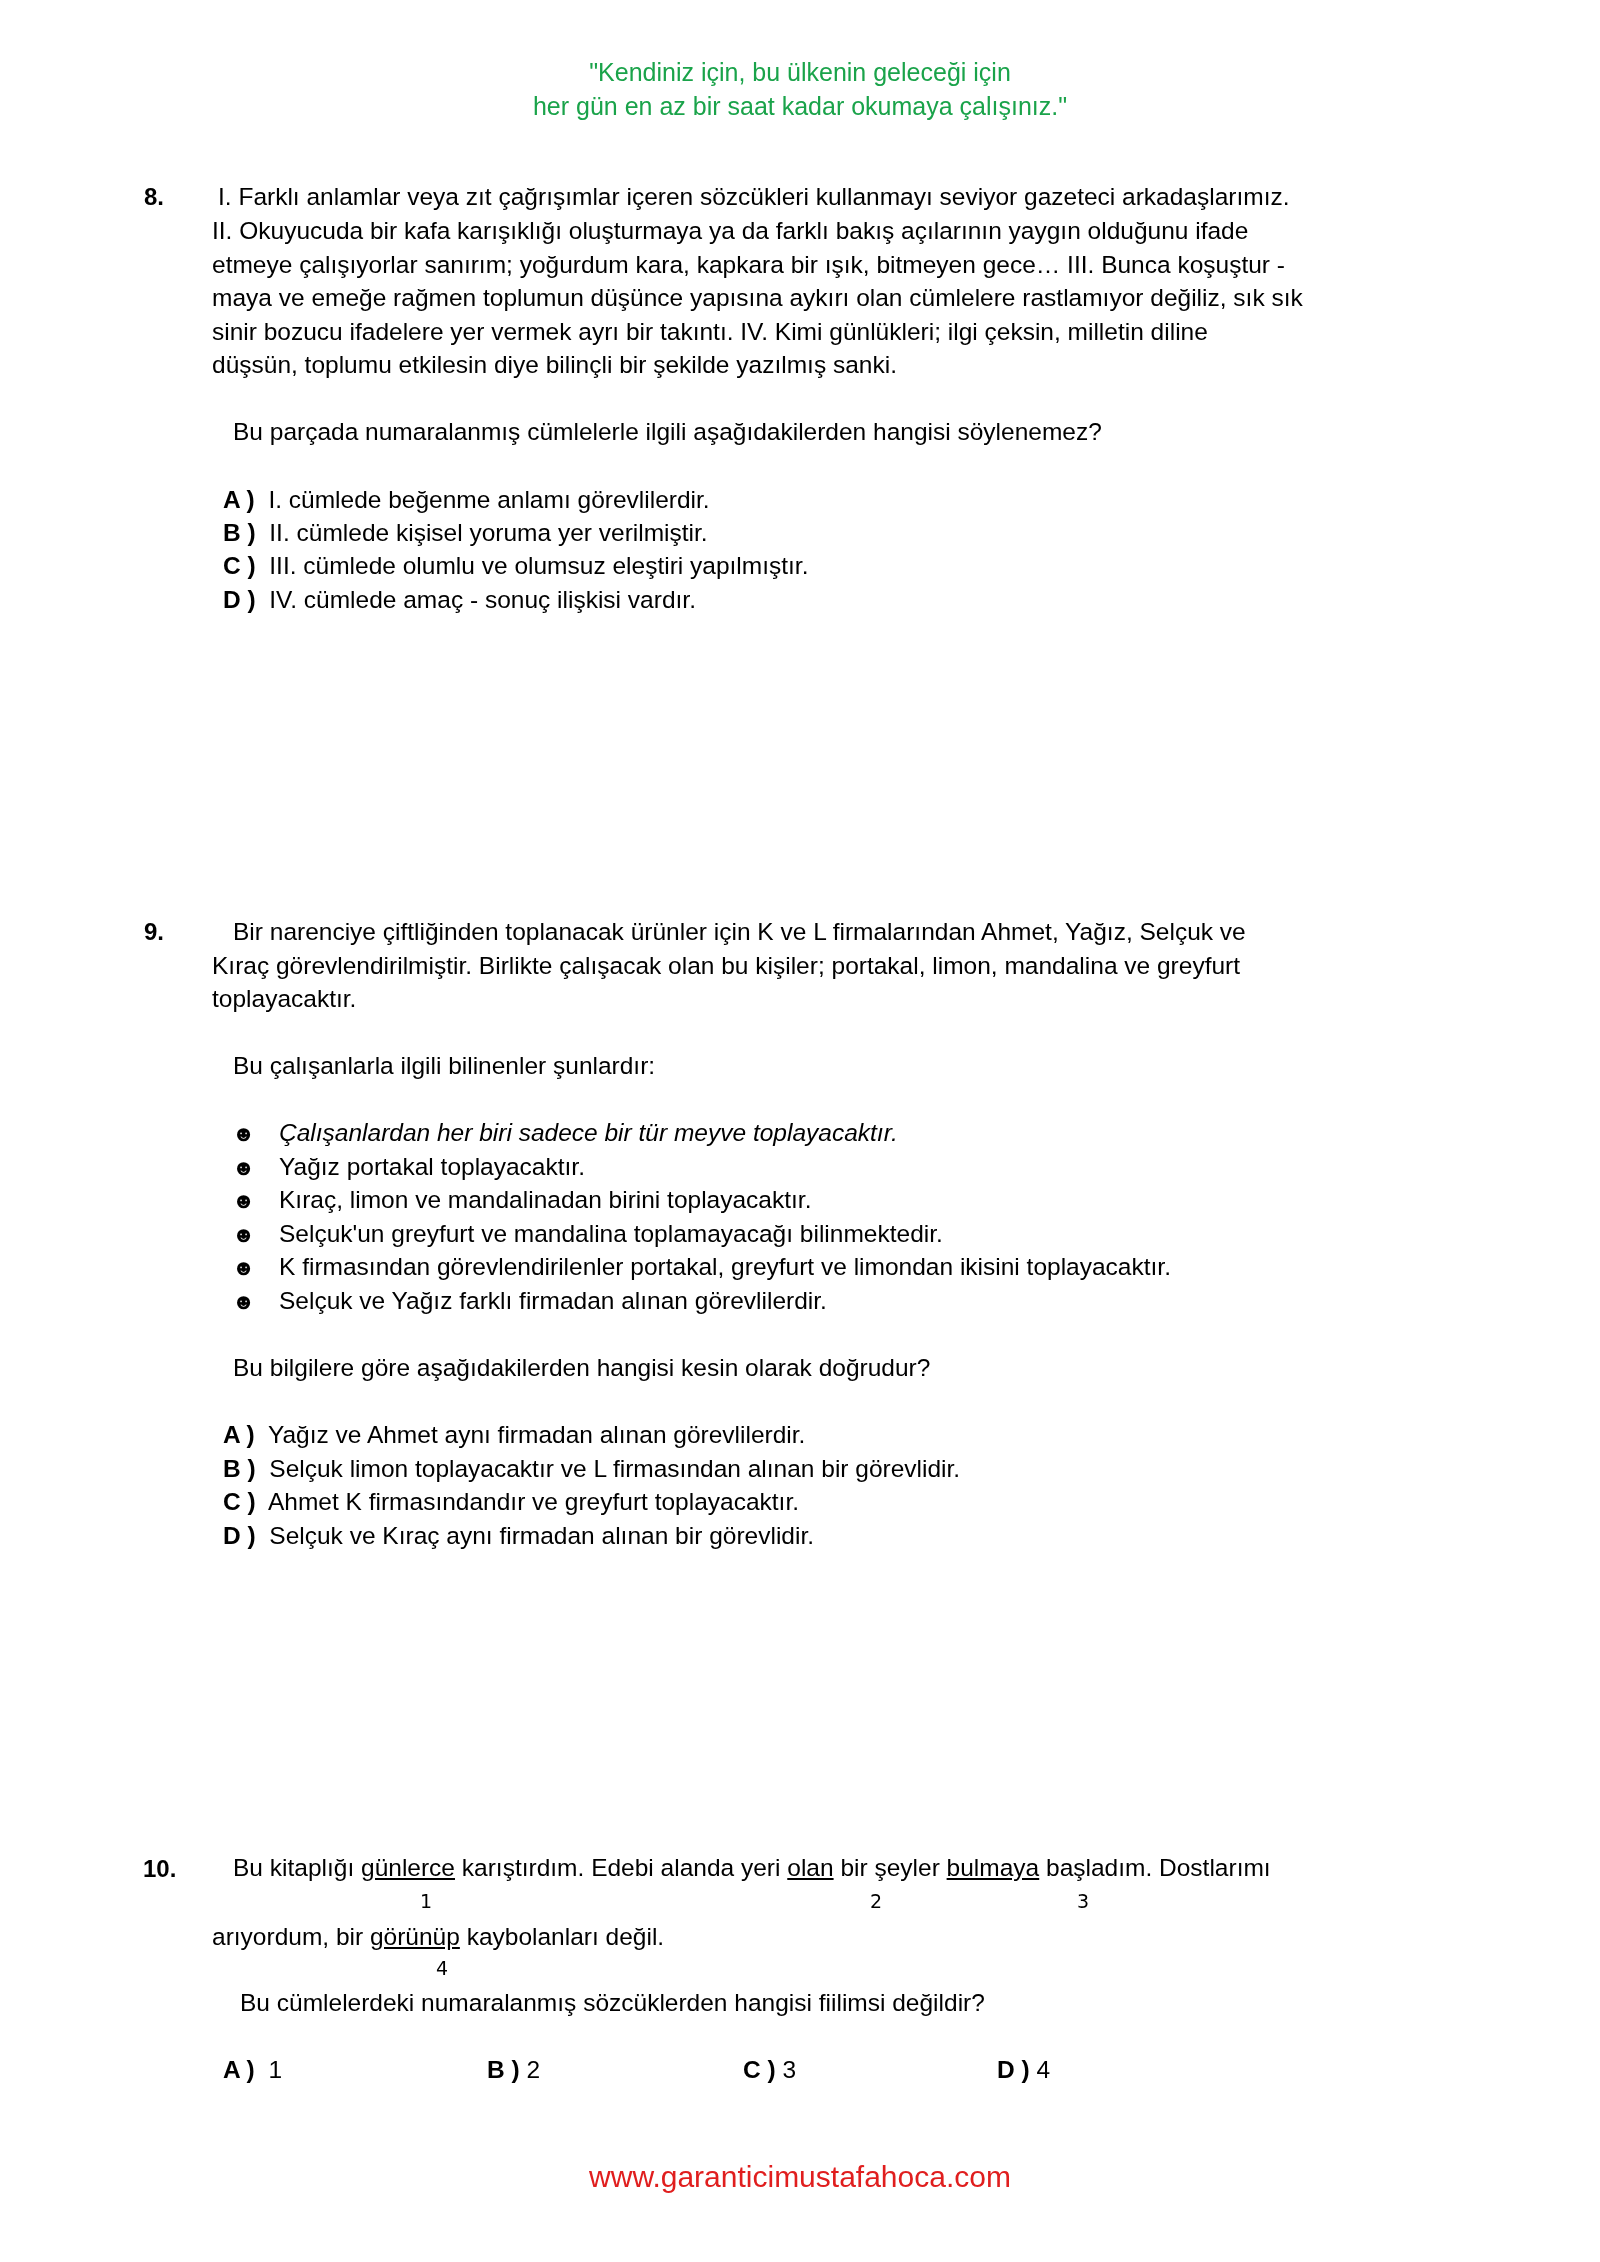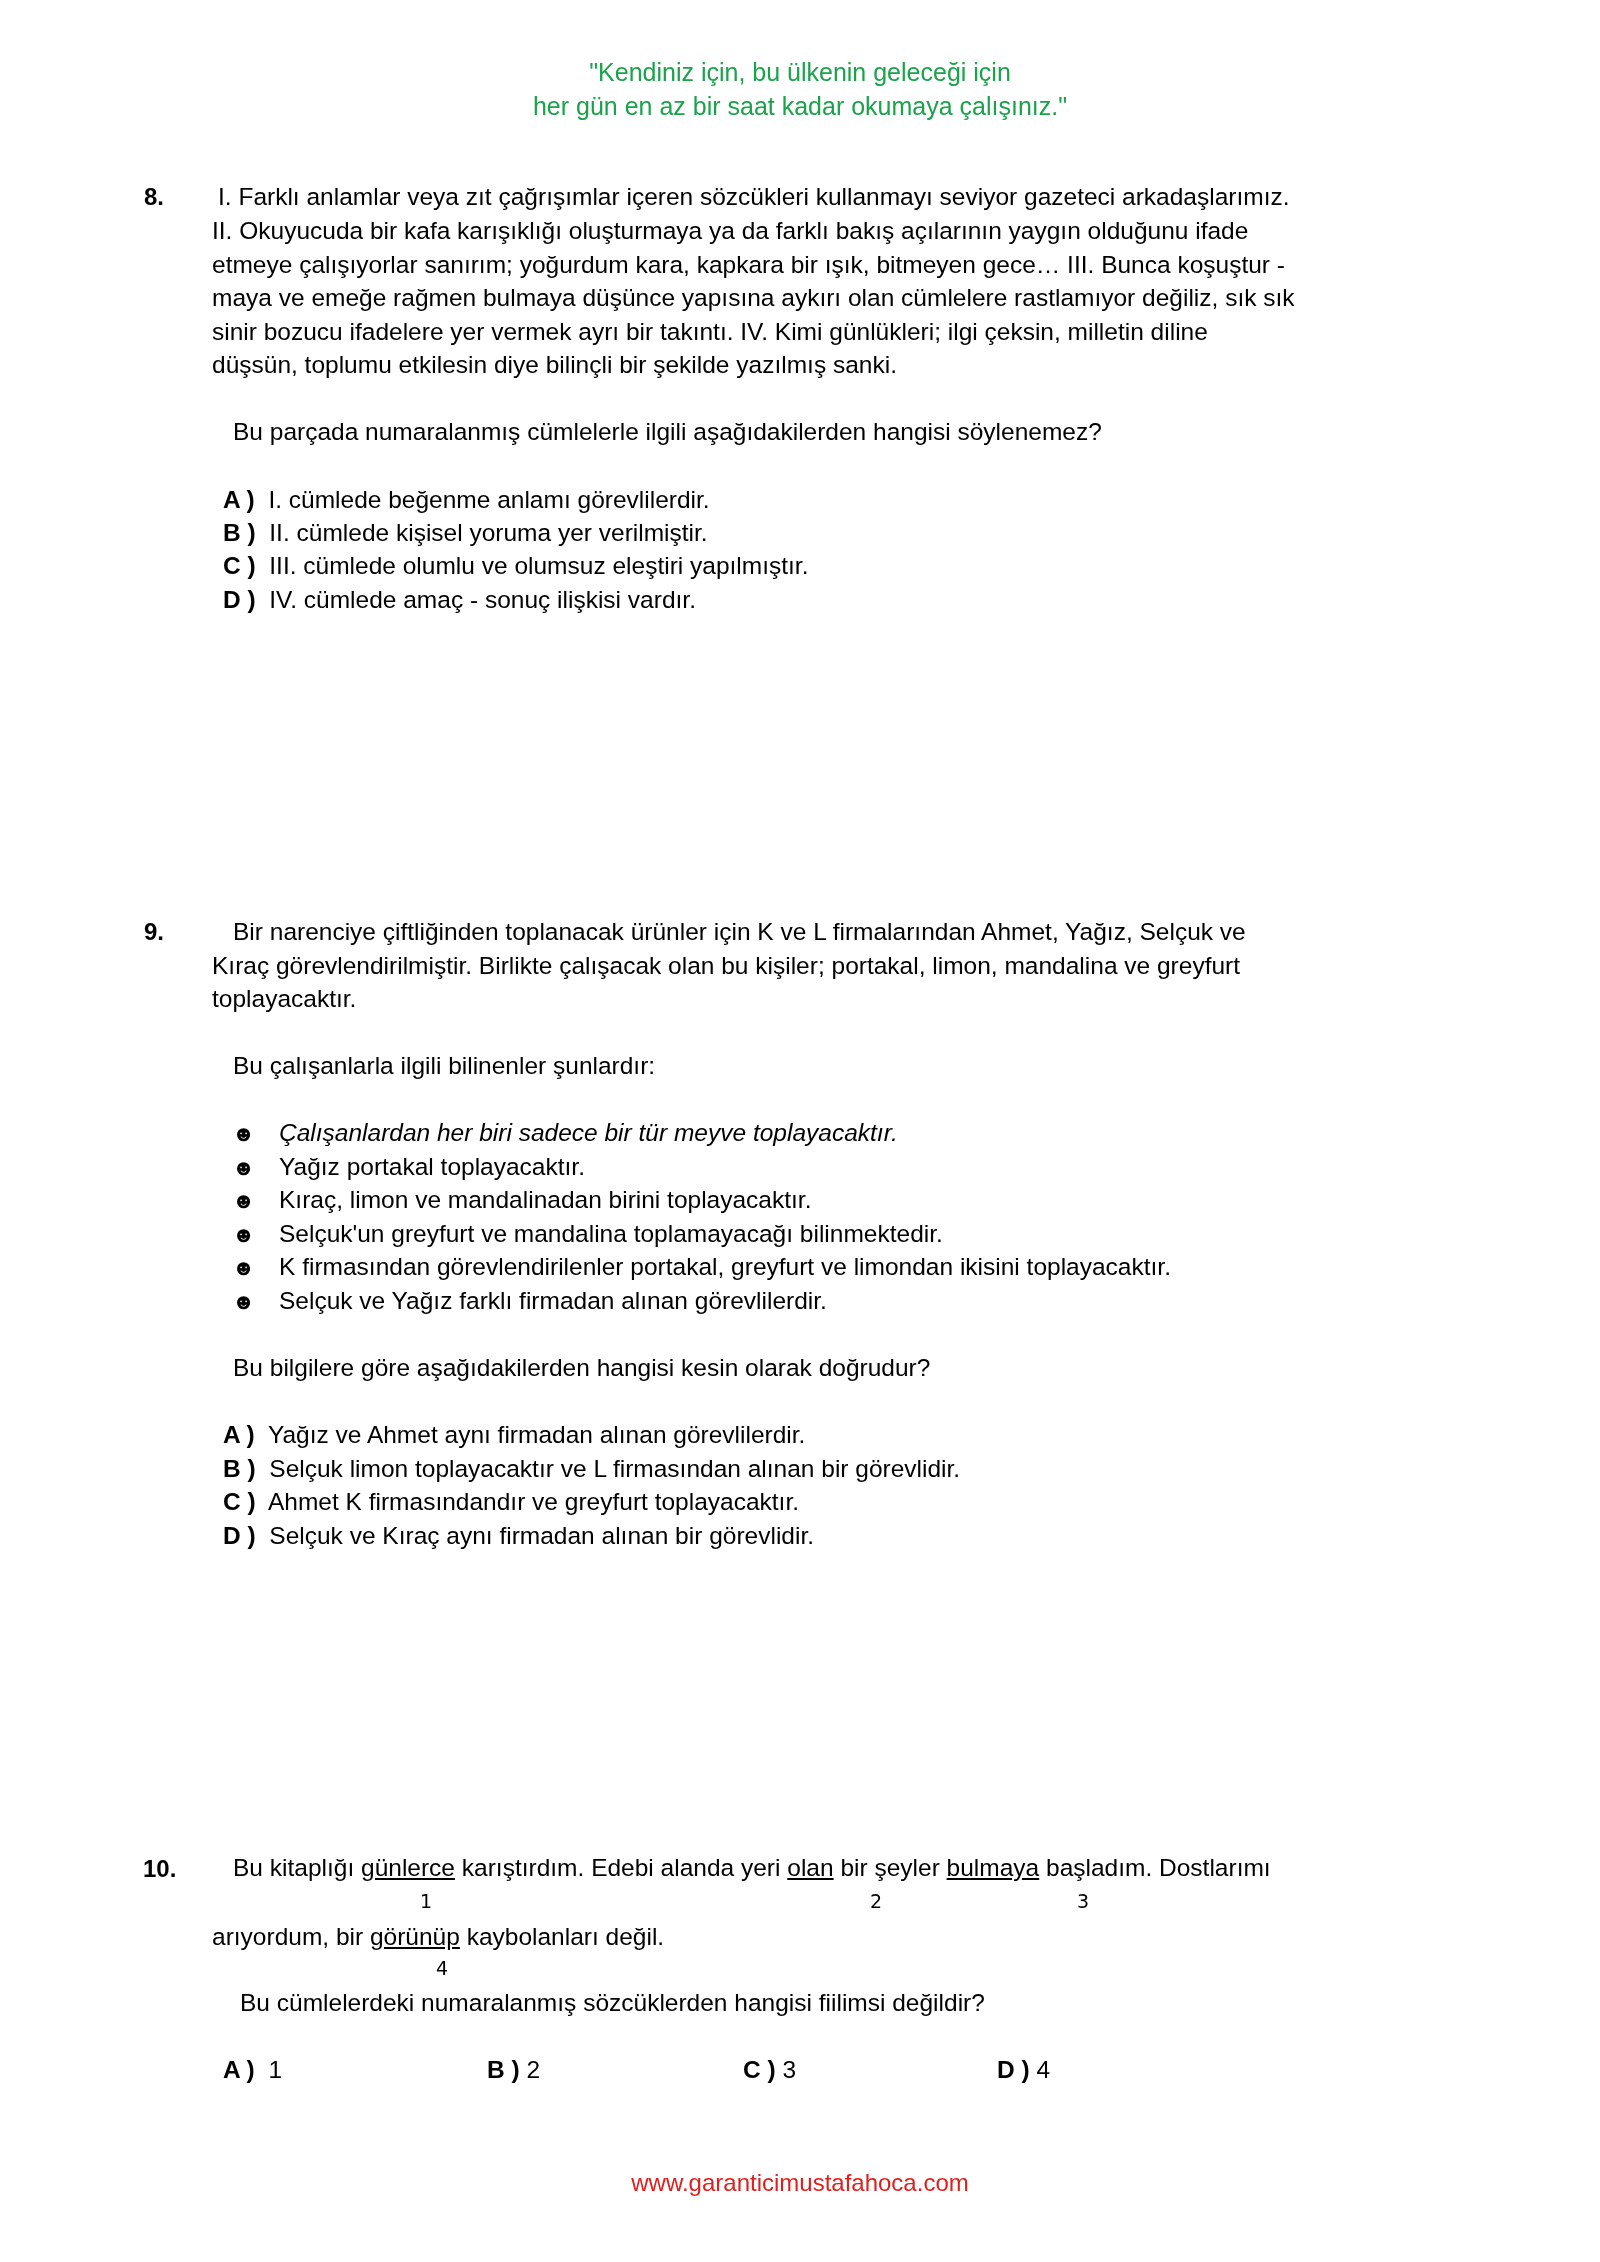--- a/index.html
+++ b/index.html
@@ -6,34 +6,34 @@
   body { width:1600px; height:2262px; position:relative; overflow:hidden;
          font-family:"Liberation Sans", sans-serif; color:#000; }
   .abs { position:absolute; white-space:nowrap; }
   .motto { left:0; width:1600px; text-align:center; color:#1aa34a; font-size:25px; line-height:34px; }
   .qnum { font-weight:bold; font-size:24px; }
   .txt { font-size:24.5px; line-height:33.5px; }
   .opt-letter { font-weight:bold; }
   .bullet { font-size:22px; }
   .u { text-decoration:underline; }
   .small-num { font-size:19px; font-family:"DejaVu Sans", sans-serif; }
-  .footer { left:0; width:1600px; text-align:center; color:#e01e1e; font-size:24px;margin-top:9px; }
+  .footer { left:0; width:1600px; text-align:center; color:#e01e1e; font-size:30px; }
 </style>
 </head>
 <body>
 
 <div class="abs motto" style="top:55px;">"Kendiniz için, bu ülkenin geleceği için</div>
 <div class="abs motto" style="top:89px;">her gün en az bir saat kadar okumaya çalışınız."</div>
 
 <section>
   <div class="abs qnum" style="left:144px; top:183px;">8.</div>
   <div class="abs txt" style="left:218px; top:180px;"> I. Farklı anlamlar veya zıt çağrışımlar içeren sözcükleri kullanmayı seviyor gazeteci arkadaşlarımız.</div>
   <div class="abs txt" style="left:212px; top:214px;">II. Okuyucuda bir kafa karışıklığı oluşturmaya ya da farklı bakış açılarının yaygın olduğunu ifade</div>
   <div class="abs txt" style="left:212px; top:248px;">etmeye çalışıyorlar sanırım; yoğurdum kara, kapkara bir ışık, bitmeyen gece… III. Bunca koşuştur -</div>
-  <div class="abs txt" style="left:212px; top:281px;">maya ve emeğe rağmen bulmaya düşünce yapısına aykırı olan cümlelere rastlamıyor değiliz, sık sık</div>
+  <div class="abs txt" style="left:212px; top:281px;">maya ve emeğe rağmen toplumun düşünce yapısına aykırı olan cümlelere rastlamıyor değiliz, sık sık</div>
   <div class="abs txt" style="left:212px; top:315px;">sinir bozucu ifadelere yer vermek ayrı bir takıntı. IV. Kimi günlükleri; ilgi çeksin, milletin diline</div>
   <div class="abs txt" style="left:212px; top:348px;">düşsün, toplumu etkilesin diye bilinçli bir şekilde yazılmış sanki.</div>
 
   <div class="abs txt" style="left:233px; top:415px;">Bu parçada numaralanmış cümlelerle ilgili aşağıdakilerden hangisi söylenemez?</div>
 
   <div class="abs txt" style="left:223px; top:483px;">
     <span class="opt-letter">A )</span>&nbsp;
     <span>I. cümlede beğenme anlamı görevlilerdir.</span>
   </div>
   <div class="abs txt" style="left:223px; top:516px;">

